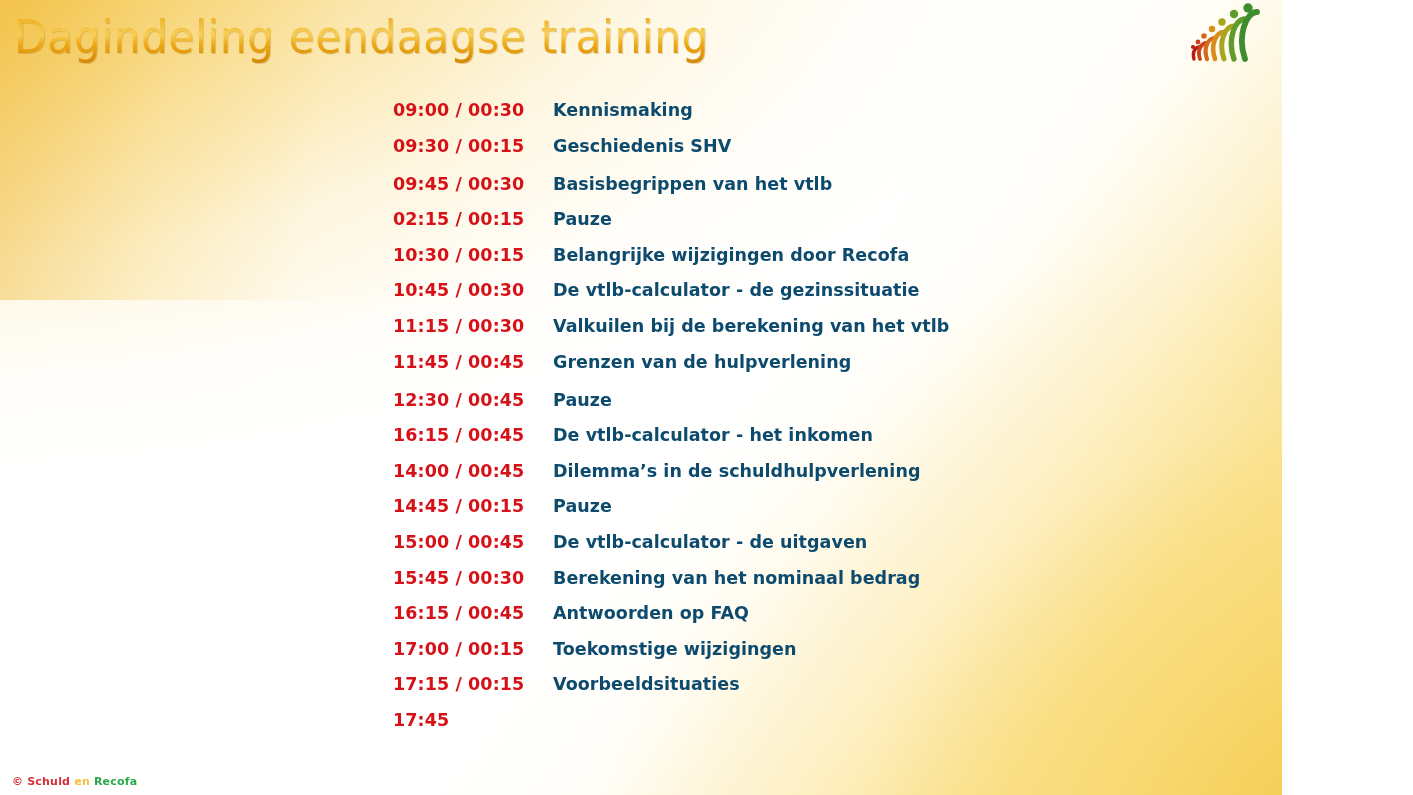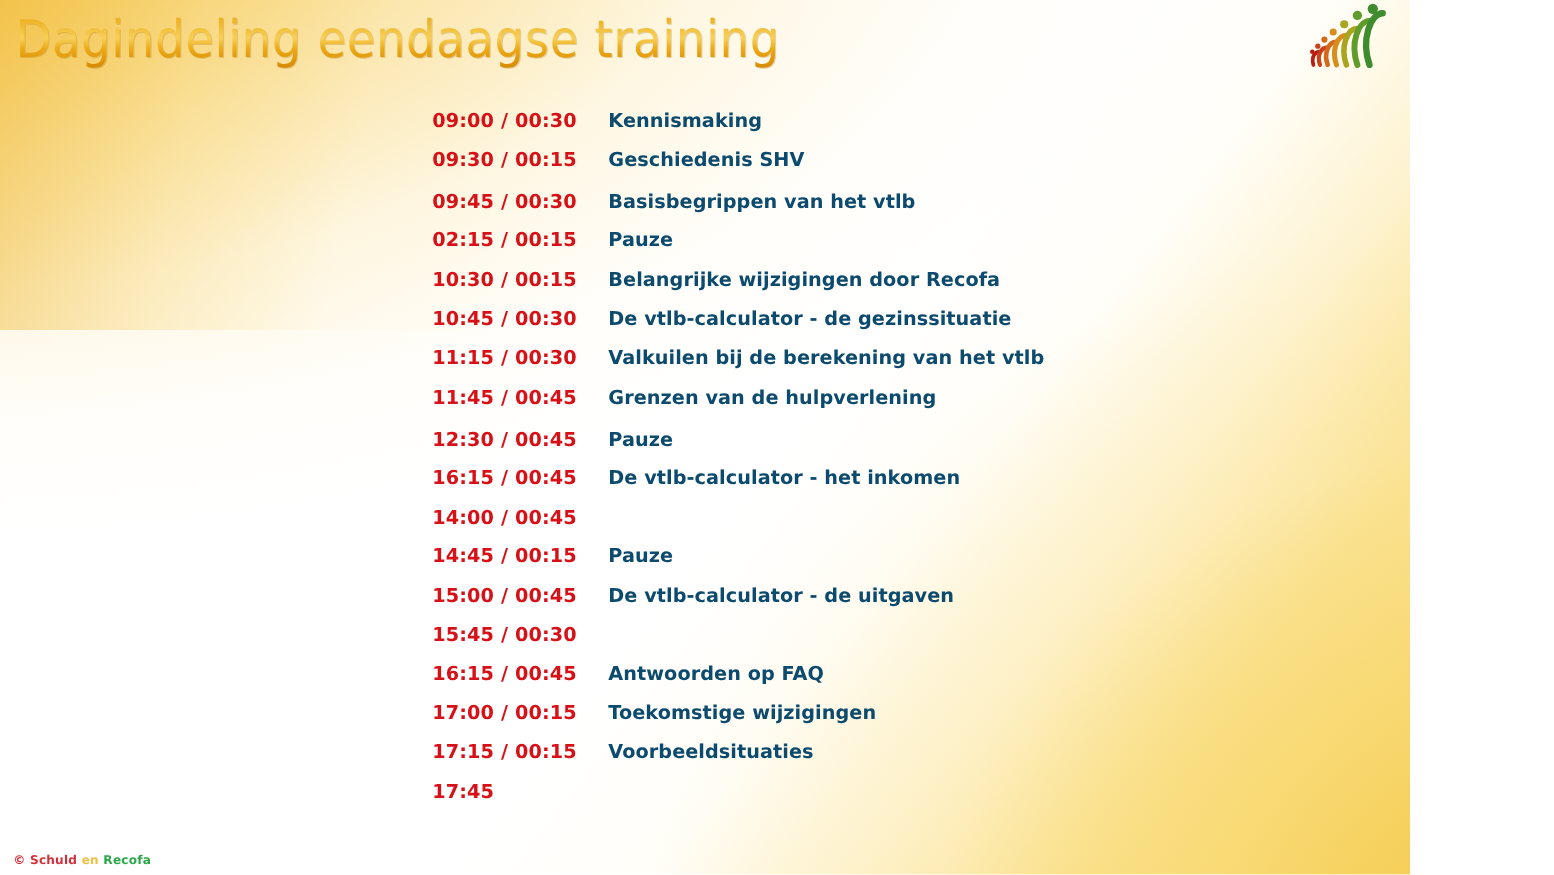--- a/index.html
+++ b/index.html
@@ -227,31 +227,33 @@
     <div class="row gap-wide">
       <span class="time">12:30 / 00:45</span>
       <span class="desc">Pauze</span>
     </div>
     <div class="row">
       <span class="time">16:15 / 00:45</span>
       <span class="desc">De vtlb-calculator - het inkomen</span>
     </div>
     <div class="row">
       <span class="time">14:00 / 00:45</span>
+      <span class="desc">Dilemma’s in de schuldhulpverlening</span>
     </div>
     <div class="row">
       <span class="time">14:45 / 00:15</span>
       <span class="desc">Pauze</span>
     </div>
     <div class="row">
       <span class="time">15:00 / 00:45</span>
       <span class="desc">De vtlb-calculator - de uitgaven</span>
     </div>
     <div class="row">
       <span class="time">15:45 / 00:30</span>
+      <span class="desc">Berekening van het nominaal bedrag</span>
     </div>
     <div class="row">
       <span class="time">16:15 / 00:45</span>
       <span class="desc">Antwoorden op FAQ</span>
     </div>
     <div class="row">
       <span class="time">17:00 / 00:15</span>
       <span class="desc">Toekomstige wijzigingen</span>
     </div>
     <div class="row">

